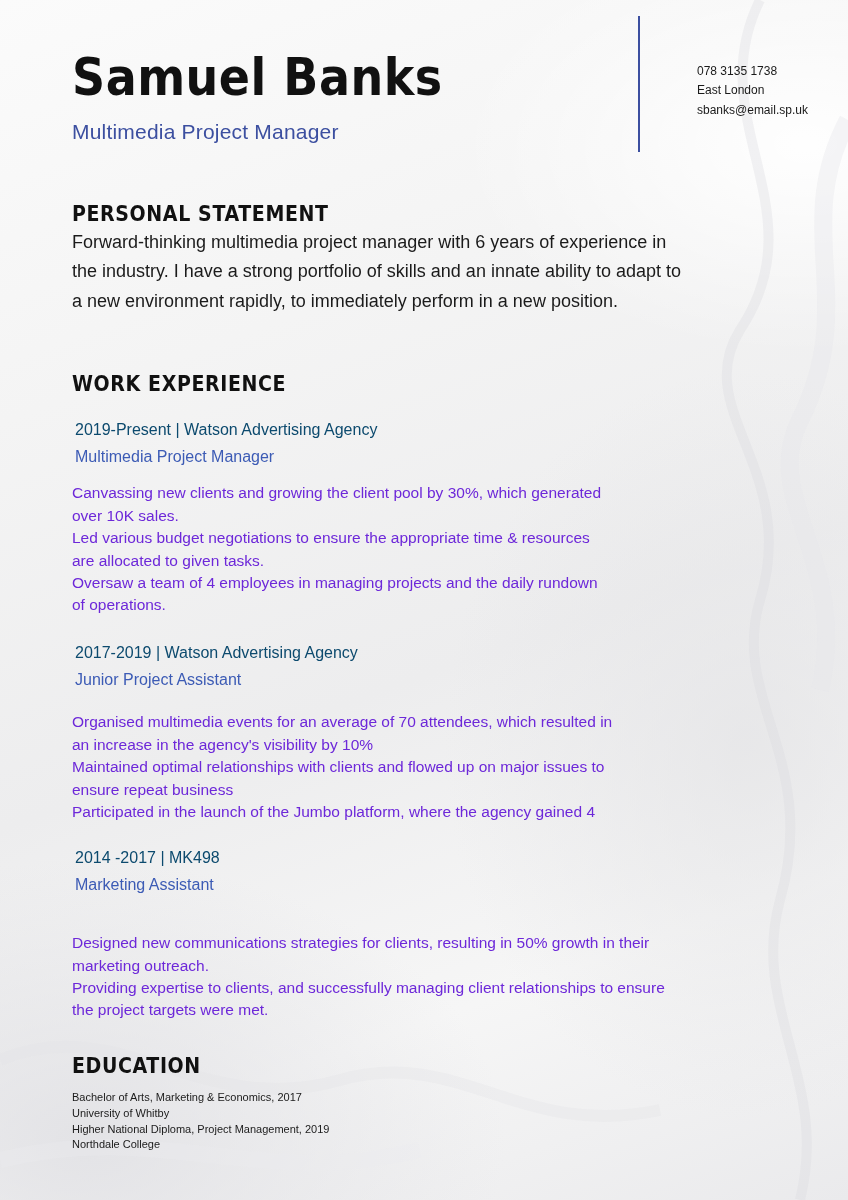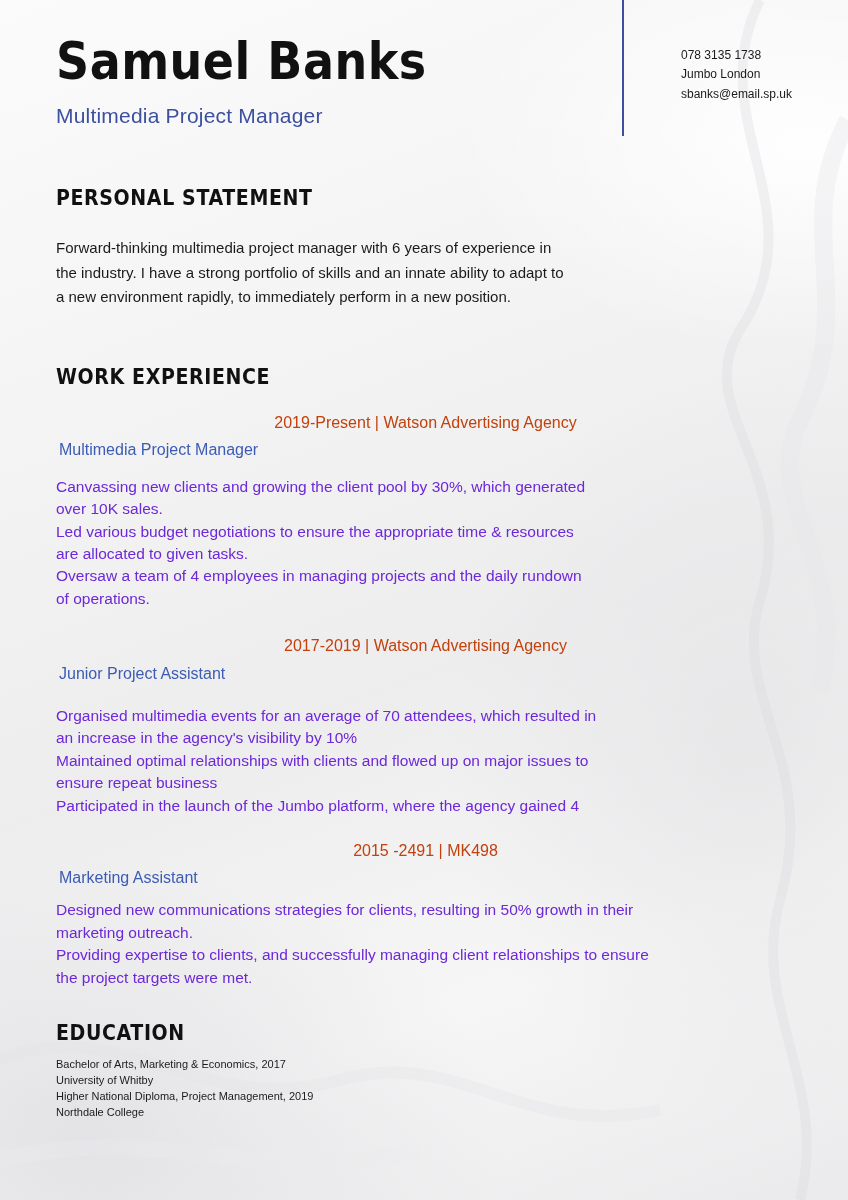--- a/index.html
+++ b/index.html
@@ -26,21 +26,21 @@
   }
   .veins {
     position: absolute;
     inset: 0;
     pointer-events: none;
     opacity: 0.55;
   }
   .content {
     position: absolute;
     inset: 0;
-    padding: 0;
+    padding: 16px;
   }
 
   
   .header {
     position: relative;
     padding: 26px 40px 0 56px;
     display: flex;
     align-items: flex-start;
   }
   .header-left { width: 560px; }
@@ -86,36 +86,35 @@
   .section-title {
     font-family: "DejaVu Sans", sans-serif;
     font-size: 19px;
     font-weight: bold;
     color: #111111;
     letter-spacing: 0.6px;
     transform: scaleY(1.1);
     transform-origin: left center;
   }
   .statement-block {
-    margin-top: 28px;
-    font-size: 15px;
+    margin-top: 4px;
+    font-size: 18px;
     color: #1b1b1b;
     line-height: 1.62;
     max-width: 700px;
   }
   .personal-statement { margin-top: 58px; }
   .work-experience { margin-top: 56px; }
 
   .job { margin-top: 16px; }
   .job-dates {
     font-size: 16px;
-    color: #c2410c;
+    color: #0c4a6e;
     padding-left: 3px;
     line-height: 1.7;
-    text-align: center;
   }
   .job-role {
     font-size: 16px;
     color: #3c5bb5;
     padding-left: 3px;
     line-height: 1.7;
   }
   .job-bullets {
     margin-top: 12px;
     font-size: 15.5px;
@@ -148,21 +147,21 @@
 <div class="content">
 
   <div class="header">
     <div class="header-left">
       <div class="name">Samuel Banks</div>
       <div class="job-title">Multimedia Project Manager</div>
     </div>
     <div class="divider-v"></div>
     <div class="contact">
       <div>078 3135 1738</div>
-      <div>Jumbo London</div>
+      <div>East London</div>
       <div>sbanks@email.sp.uk</div>
     </div>
   </div>
 
   <div class="section personal-statement">
     <div class="section-title">PERSONAL STATEMENT</div>
     <div class="statement-block">
       <div>Forward-thinking multimedia project manager with 6 years of experience in</div>
       <div>the industry. I have a strong portfolio of skills and an innate ability to adapt to</div>
       <div>a new environment rapidly, to immediately perform in a new position.</div>
@@ -191,23 +190,23 @@
       <div class="job-bullets" style="margin-top:18px;">
         <div>Organised multimedia events for an average of 70 attendees, which resulted in</div>
         <div>an increase in the agency's visibility by 10%</div>
         <div>Maintained optimal relationships with clients and flowed up on major issues to</div>
         <div>ensure repeat business</div>
         <div>Participated in the launch of the Jumbo platform, where the agency gained 4</div>
       </div>
     </div>
 
     <div class="job" style="margin-top:20px;">
-      <div class="job-dates">2015 -2491 | MK498</div>
+      <div class="job-dates">2014 -2017 | MK498</div>
       <div class="job-role">Marketing Assistant</div>
-      <div class="job-bullets" style="margin-top:8px;">
+      <div class="job-bullets" style="margin-top:34px;">
         <div>Designed new communications strategies for clients, resulting in 50% growth in their</div>
         <div>marketing outreach.</div>
         <div>Providing expertise to clients, and successfully managing client relationships to ensure</div>
         <div>the project targets were met.</div>
       </div>
     </div>
   </div>
 
   <div class="section education">
     <div class="section-title">EDUCATION</div>

